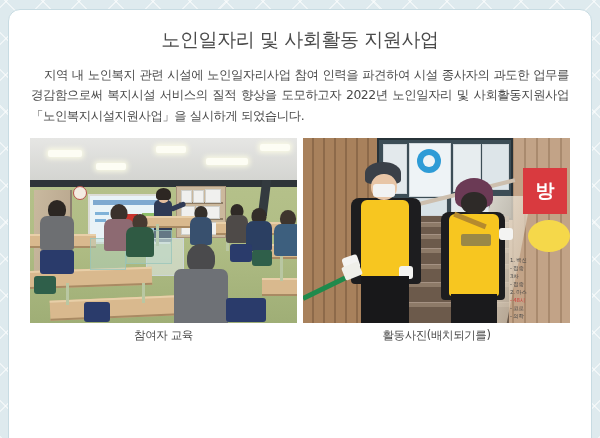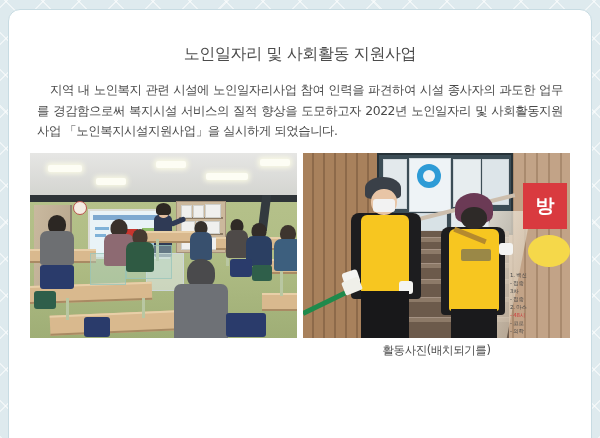--- a/index.html
+++ b/index.html
@@ -41,47 +41,47 @@
     z-index: 1;
     overflow: hidden;
   }
 
   
   .title-block {
     text-align: center;
     padding-top: 17px;
   }
   .title-main {
-    font-size: 16px;
+    font-size: 19px;
     line-height: 1.32;
     color: #4b4b4b;
     font-weight: 400;
     letter-spacing: -0.4px;
-    margin: 16px;
+    margin: 0;
   }
   .title-sub {
     font-size: 22.5px;
     line-height: 1.3;
     color: #8d86b9;
     font-weight: bold;
     letter-spacing: -0.6px;
     margin: 1px 0 0 0;
   }
 
   
   .body-text {
     margin: 13px 22px 0 22px;
     color: #4a4a4a;
     font-size: 12.4px;
     line-height: 20.4px;
     letter-spacing: -0.45px;
     text-align: justify;
   }
   .body-text p {
-    margin: 6px;
+    margin: 0;
     text-indent: 13px;
   }
   .body-text p + p {
     margin-top: 3px;
   }
 
   
   .photo-row {
     display: flex;
     justify-content: space-between;
@@ -397,20 +397,21 @@
           <div class="bd" style="top:25px;width:54px;height:56px;background:#6e7176;"></div>
         </div>
 
         <div class="ph1-chair" style="left:10px;top:112px;width:34px;height:24px;"></div>
         <div class="ph1-chair ph1-chair-g" style="left:4px;top:138px;width:22px;height:18px;"></div>
         <div class="ph1-chair" style="left:54px;top:164px;width:26px;height:20px;"></div>
         <div class="ph1-chair" style="left:200px;top:106px;width:22px;height:18px;"></div>
         <div class="ph1-chair ph1-chair-g" style="left:222px;top:112px;width:20px;height:16px;"></div>
         <div class="ph1-chair" style="left:196px;top:160px;width:40px;height:24px;"></div>
       </div>
+      <figcaption class="photo-caption">참여자 교육</figcaption>
     </figure>
 
     <figure class="photo-cell" style="margin:0;">
       <div class="photo-frame" aria-label="노란 조끼를 입은 참여자들이 계단 난간을 소독하는 모습">
         <div class="ph2-bg"></div>
         <div class="ph2-wall-left"></div>
         <div class="ph2-wall-right"></div>
 
         <div class="ph2-board">
           <div class="ph2-poster" style="left:4px;top:4px;width:22px;height:48px;background:#e3e9ec;"></div>

